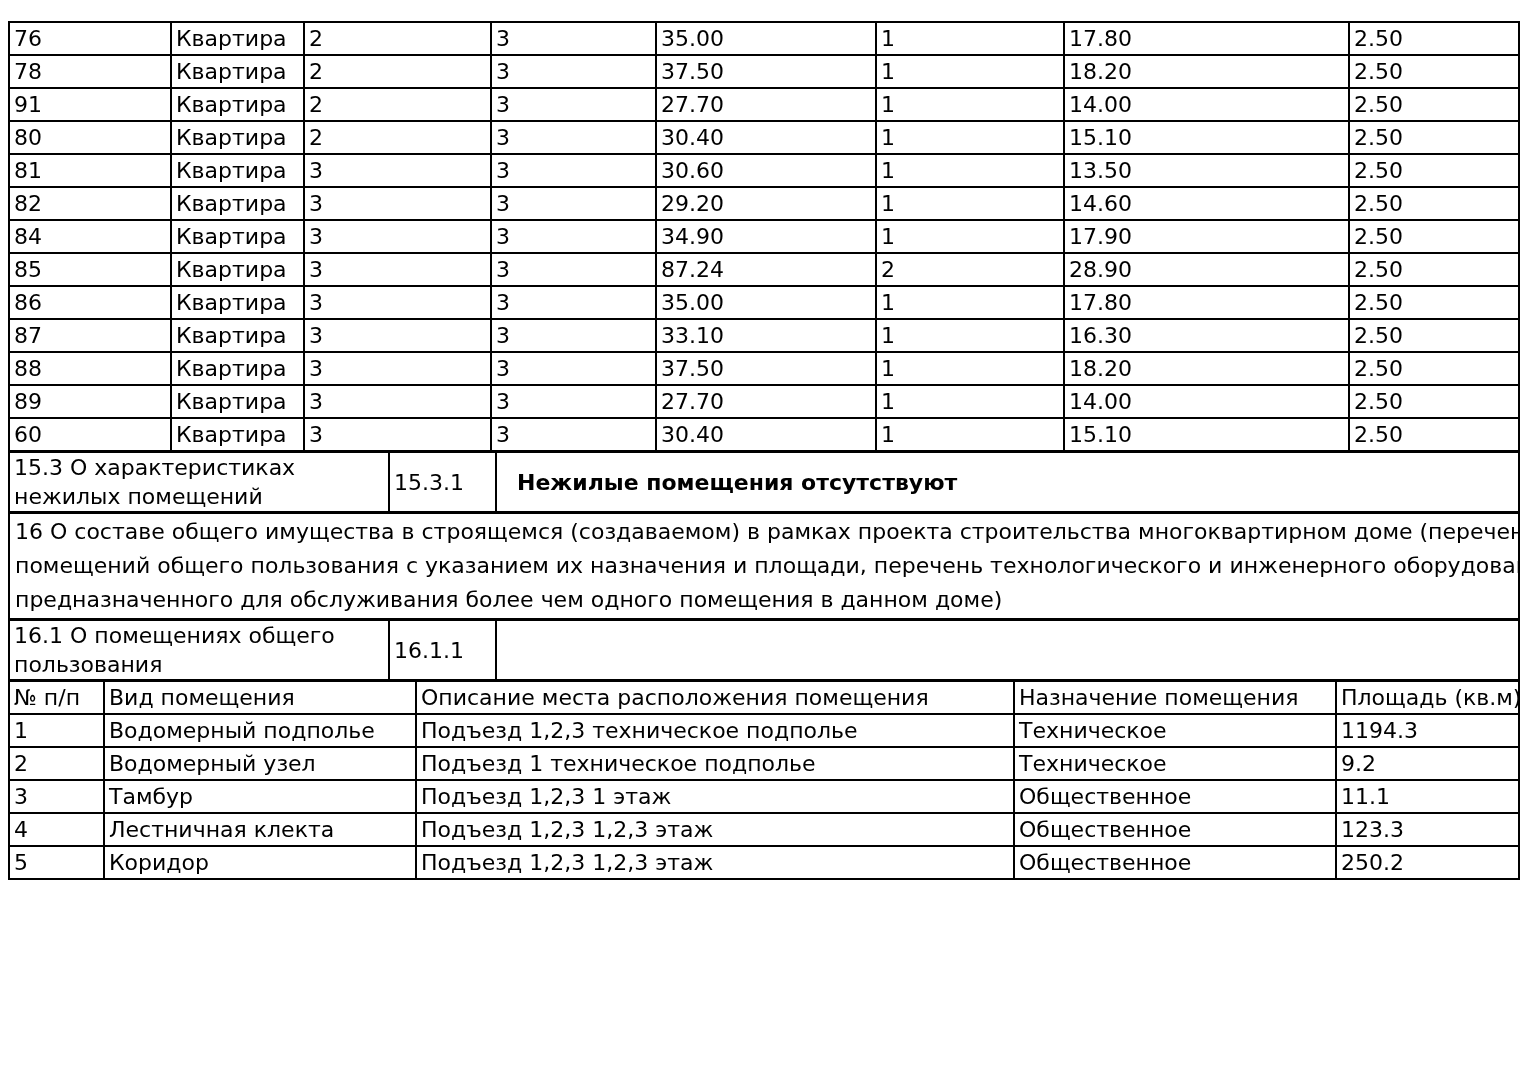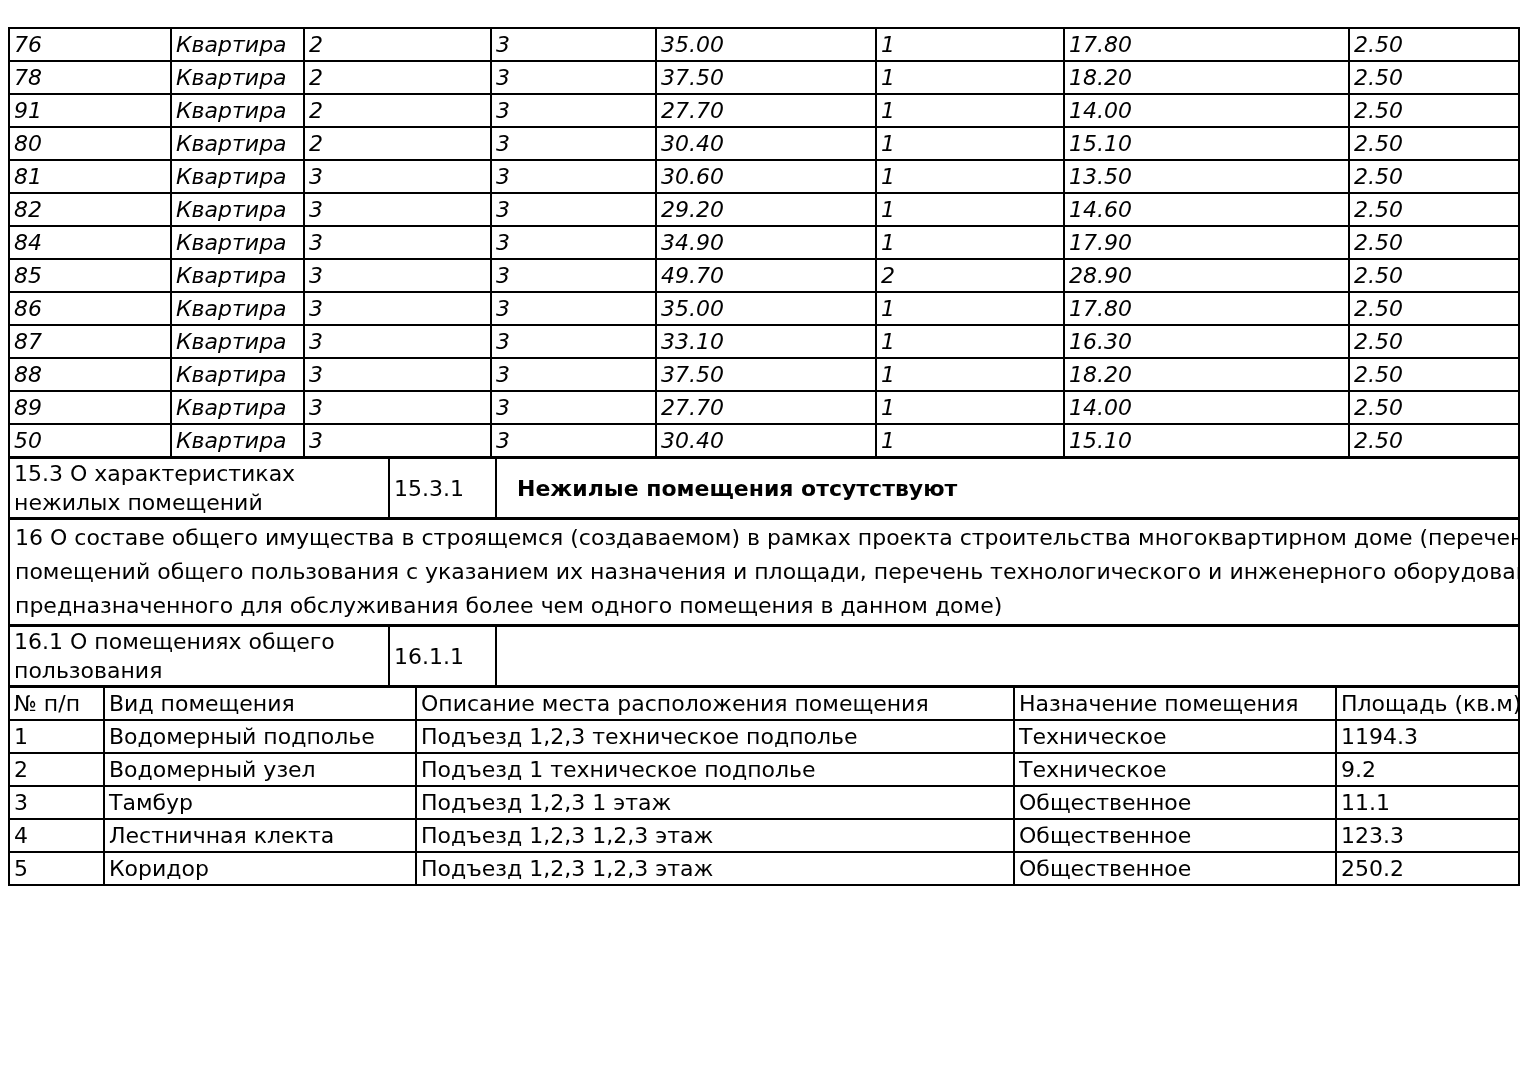--- a/index.html
+++ b/index.html
@@ -13,21 +13,21 @@
     width: 1510px;
     padding: 11px 0 0 8px;
     background: #ffffff;
   }
   table.tbl {
     border-collapse: collapse;
     table-layout: fixed;
     width: 1510px;
     margin-top: -1px; 
   }
-  table.tbl.first { margin-top: 16px; font-style: italic; }
+  table.tbl.first { margin-top: 10px; }
   .tbl td, .tbl th {
     border: 2px solid #000000;
     padding: 0 4px;
     font-size: 22px;
     font-weight: normal;
     text-align: left;
     vertical-align: middle;
     overflow: hidden;
   }
   
@@ -128,21 +128,21 @@
           <td>34.90</td>
           <td>1</td>
           <td>17.90</td>
           <td>2.50</td>
         </tr>
         <tr>
           <td>85</td>
           <td>Квартира</td>
           <td>3</td>
           <td>3</td>
-          <td>49.70</td>
+          <td>87.24</td>
           <td>2</td>
           <td>28.90</td>
           <td>2.50</td>
         </tr>
         <tr>
           <td>86</td>
           <td>Квартира</td>
           <td>3</td>
           <td>3</td>
           <td>35.00</td>
@@ -174,21 +174,21 @@
           <td>89</td>
           <td>Квартира</td>
           <td>3</td>
           <td>3</td>
           <td>27.70</td>
           <td>1</td>
           <td>14.00</td>
           <td>2.50</td>
         </tr>
         <tr>
-          <td>50</td>
+          <td>60</td>
           <td>Квартира</td>
           <td>3</td>
           <td>3</td>
           <td>30.40</td>
           <td>1</td>
           <td>15.10</td>
           <td>2.50</td>
         </tr>
       </tbody>
   </table>

